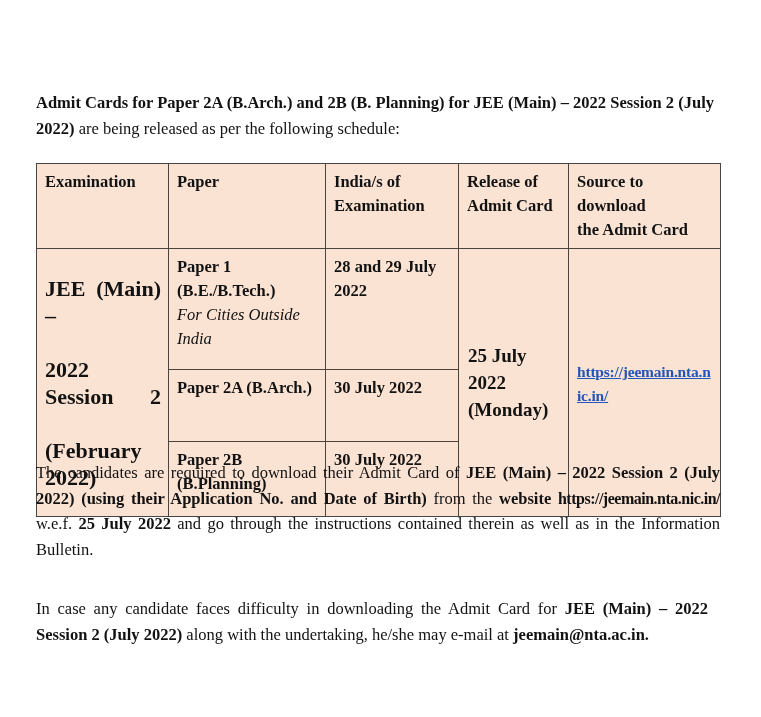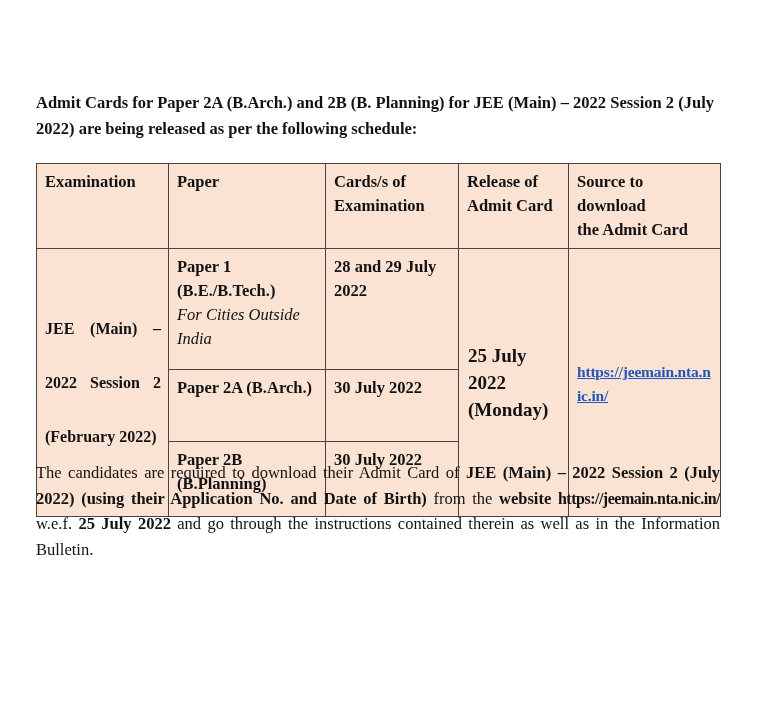--- a/index.html
+++ b/index.html
@@ -31,21 +31,21 @@
     line-height: 25.5px;
     text-align: justify;
     text-justify: inter-word;
     margin: 0;
   }
   .para.italic { font-style: italic; }
   .para b, .para .b { font-weight: bold; }
 
   #p-intro      { top: 8px;   width: 672px; }
   #p-heading    { top: 90px;  width: 678px; font-weight: bold; }
-  #p-heading .norm { font-weight: bold; }
+  #p-heading .norm { font-weight: normal; }
   #p-download   { top: 460px; width: 684px; }
   #p-difficulty { top: 596px; width: 672px; }
   #p-websites   { top: 664px; width: 672px; }
 
   .nowrap { white-space: nowrap; }
 
   
   .addr {
     font-weight: bold;
     letter-spacing: -0.5px;
@@ -85,21 +85,21 @@
   col.c1 { width: 132px; }
   col.c2 { width: 157px; }
   col.c3 { width: 133px; }
   col.c4 { width: 110px; }
   col.c5 { width: 152px; }
 
   td.exam-cell {
     vertical-align: middle;
     text-align: justify;
     text-justify: inter-word;
-    font-size: 16px;
+    font-size: 22px;
     line-height: 27px;
     margin-left: 40px;
   }
   td.exam-cell .jline {
     display: block;
     text-align: justify;
   }
   td.exam-cell .jline::after {
     content: "";
     display: inline-block;
@@ -150,21 +150,21 @@
     </colgroup>
     <thead>
       <tr>
         <th>
           <span>Examination</span>
         </th>
         <th>
           <span>Paper</span>
         </th>
         <th>
-          <span class="blk">Cards/s of</span>
+          <span class="blk">India/s of</span>
           <span class="blk">Examination</span>
         </th>
         <th>
           <span class="blk">Release of</span>
           <span class="blk">Admit Card</span>
         </th>
         <th>
           <span class="blk">Source to download</span>
           <span class="blk">the Admit Card</span>
         </th>
@@ -211,15 +211,16 @@
         </td>
         <td>
           <span class="blk">30 July 2022</span>
         </td>
       </tr>
     </tbody>
   </table>
 
   <p class="para" id="p-download"><span>The candidates are required to download their Admit Card of </span><span class="b">JEE (Main) – 2022 Session 2 (July 2022) (using their Application No. and Date of Birth)</span><span> from the </span><span class="b">website</span><span> </span><span class="addr nowrap">https://jeemain.nta.nic.in/</span><span> w.e.f. </span><span class="b">25 July 2022</span><span> and go through the instructions contained therein as well as in the Information Bulletin.</span></p>
 
+  <p class="para" id="p-difficulty"><span>In case any candidate faces difficulty in downloading the Admit Card for </span><span class="b">JEE (Main) – 2022 Session 2 (July 2022)</span><span> along with the undertaking, he/she may e-mail at </span><span class="b nowrap">jeemain@nta.ac.in.</span></p>
 
 
 </div>
 
 </body></html>

